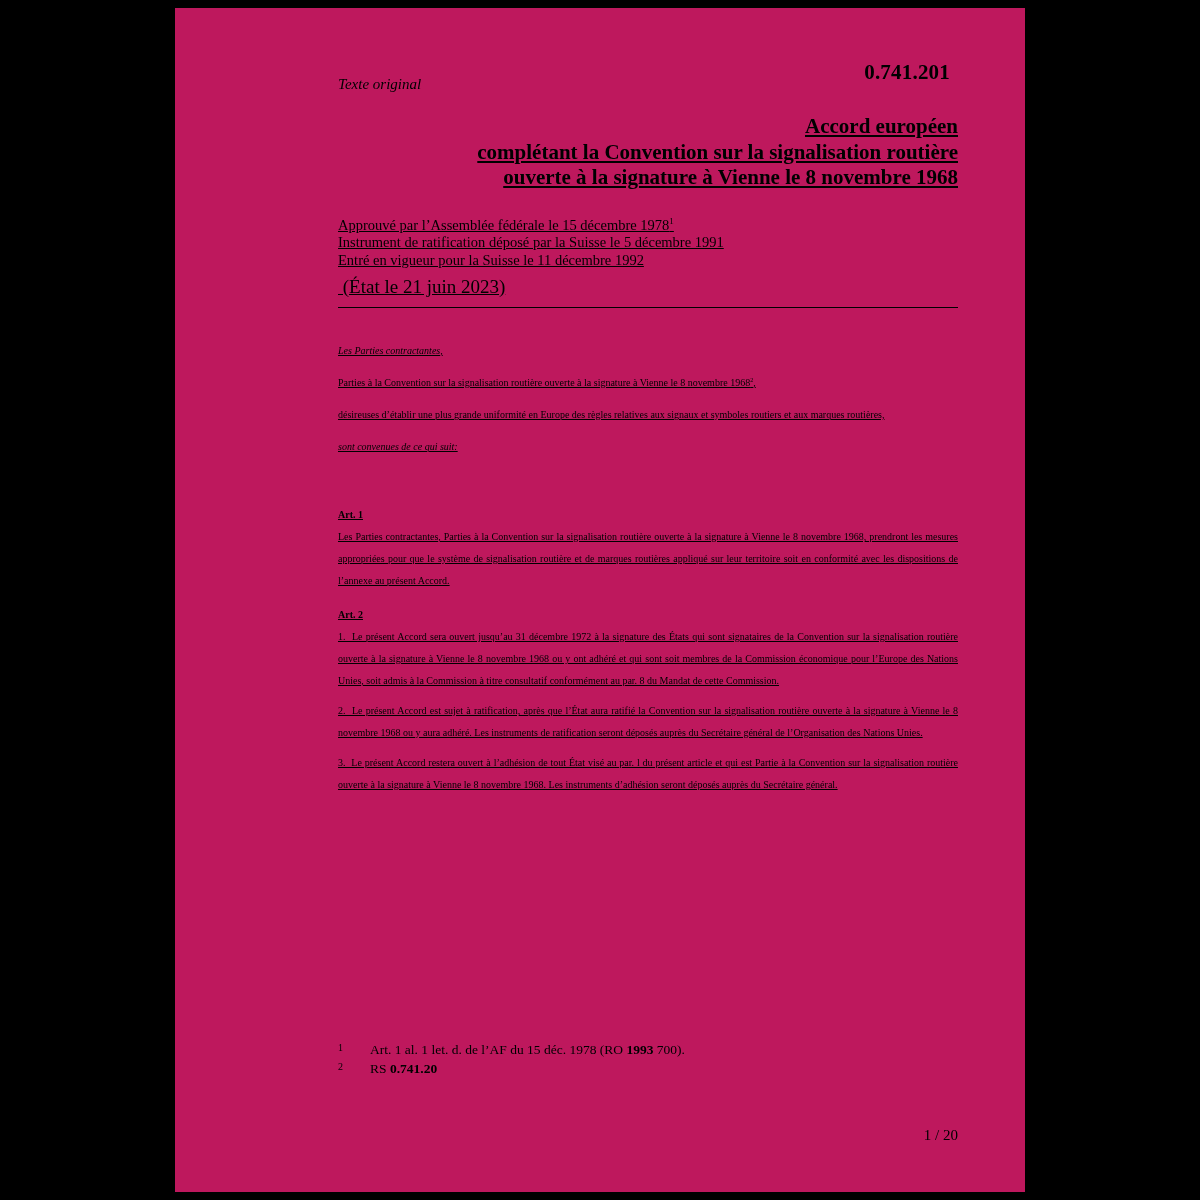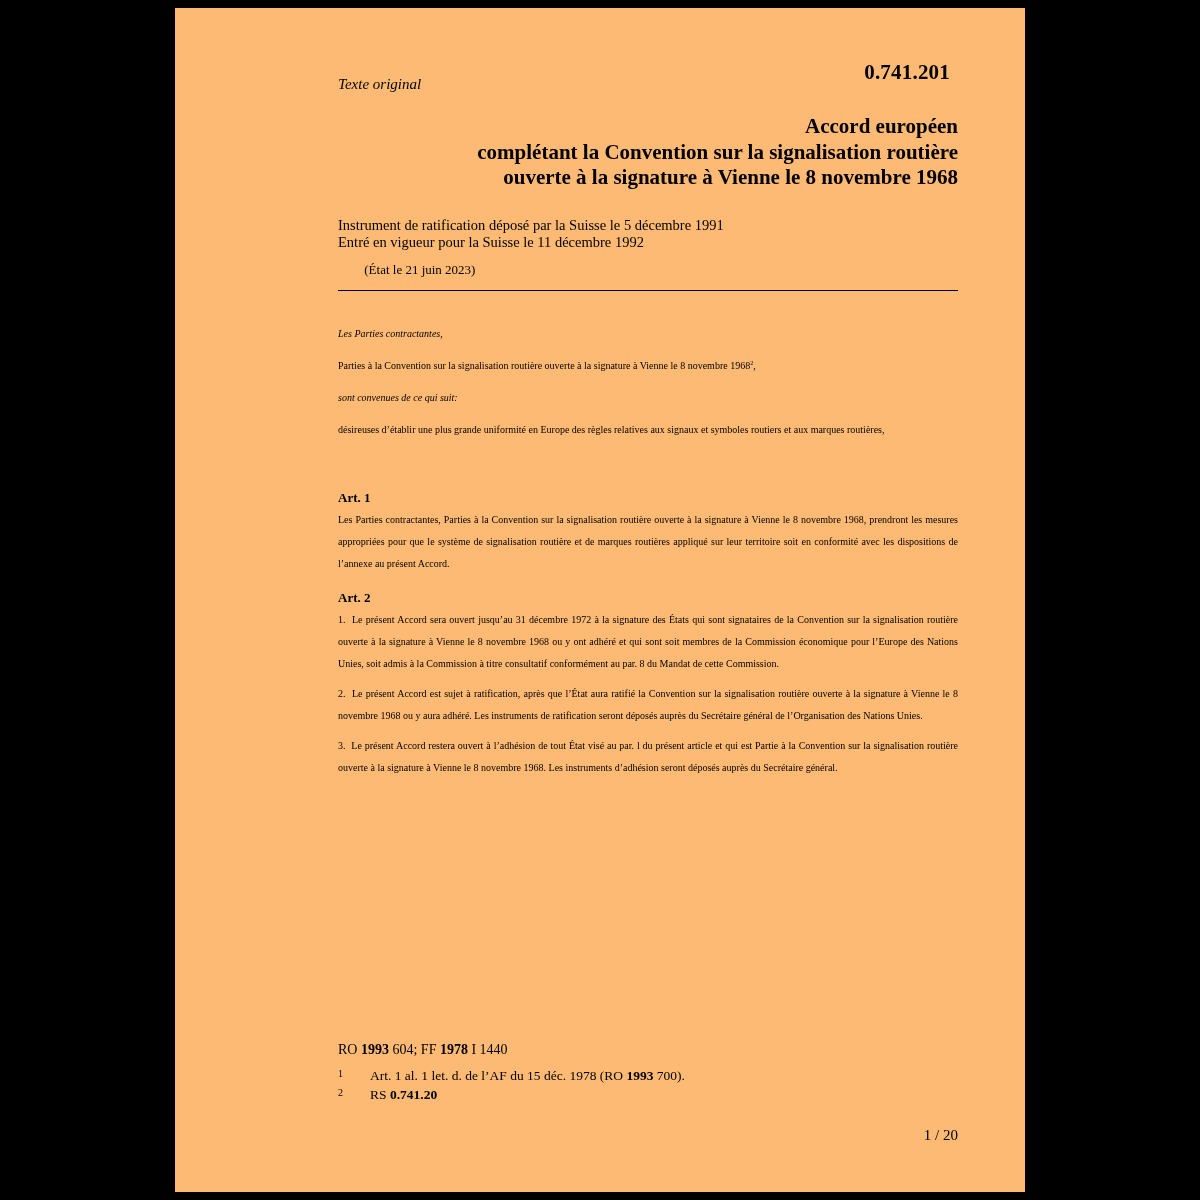--- a/index.html
+++ b/index.html
@@ -6,49 +6,50 @@
   html, body { width: 1200px; height: 1200px; overflow: hidden; }
   body {
     background: #000;
     color: #000;
     font-family: "Liberation Serif", "DejaVu Serif", serif;
   }
   .page {
     position: absolute;
     left: 175px; top: 8px;
     width: 850px; height: 1184px;
-    background: #fdba74;
+    background: #be185d;
     padding: 52px 67px 4px 163px;
     overflow: hidden;
+    text-decoration: underline;
   }
   .head-row { position: relative; height: 44px; }
   .doc-code {
     position: absolute; top: 0; right: 8px;
     font-size: 21px; font-weight: bold; letter-spacing: .2px;
   }
   .texte-original {
     position: absolute; top: 16px; left: 0;
     font-style: italic; font-size: 15px;
   }
   .title {
     margin-top: 10px;
     font-size: 21px; line-height: 25.5px; font-weight: bold; text-align: right;
   }
   .meta { margin-top: 26px; font-size: 14.5px; line-height: 17.5px; }
-  .etat { margin-top: 8px; font-size: 13px; line-height: 20px; margin-left: 23px; }
+  .etat { margin-top: 8px; font-size: 19px; line-height: 20px; }
   .rule { margin-top: 10px; border: 0; border-top: 1.5px solid #000; height: 0; }
   .preamble { margin-top: 32px; }
   .body-p {
     font-size: 10px; line-height: 22px;
     text-align: justify;
     margin-bottom: 10px;
     hyphens: auto; -webkit-hyphens: auto;
   }
   .italic { font-style: italic; }
-  .article h2 { font-size: 13px; line-height: 22px; font-weight: bold; }
+  .article h2 { font-size: 10px; line-height: 22px; font-weight: bold; }
   .article-1 h2 { margin-top: 46px; }
   .article-2 h2 { margin-top: 12px; }
   .article .body-p { margin-bottom: 8px; }
   sup { font-size: .62em; vertical-align: super; line-height: 0; }
   b { font-weight: bold; }
   .footnotes { position: absolute; left: 163px; top: 1032px; width: 620px; }
   .ro-line { font-size: 14px; line-height: 20px; margin-bottom: 6px; }
   .fn { display: flex; font-size: 13.5px; line-height: 19px; }
   .fn-marker { flex: 0 0 32px; width: 32px; font-size: 10px; transform: translateY(-2px); }
   .fn-text { flex: 1; }
@@ -60,49 +61,49 @@
 <div class="page">
 
   <div class="head-row">
     <span class="texte-original">Texte original</span>
     <span class="doc-code">0.741.201</span>
   </div>
 
   <h1 class="title"><span>Accord européen</span><br><span>complétant la Convention sur la signalisation routière</span><br><span>ouverte à la signature à Vienne le 8 novembre 1968</span></h1>
 
   <div class="meta">
+    <div><span>Approuvé par l’Assemblée fédérale le 15 décembre 1978</span><sup>1</sup></div>
     <div>Instrument de ratification déposé par la Suisse le 5 décembre 1991</div>
     <div>Entré en vigueur pour la Suisse le 11 décembre 1992</div>
   </div>
 
   <div class="etat">&nbsp;(État le 21 juin 2023)</div>
 
   <hr class="rule">
 
   <div class="preamble">
     <p class="body-p italic">Les Parties contractantes,</p>
     <p class="body-p"><span>Parties à la Convention sur la signalisation routière ouverte à la signature à Vienne le 8 novembre 1968</span><sup>2</sup><span>,</span></p>
+    <p class="body-p">désireuses d’établir une plus grande uniformité en Europe des règles relatives aux signaux et symboles routiers et aux marques routières,</p>
     <p class="body-p italic">sont convenues de ce qui suit:</p>
-    <p class="body-p">désireuses d’établir une plus grande uniformité en Europe des règles relatives aux signaux et symboles routiers et aux marques routières,</p>
   </div>
 
   <section class="article article-1">
     <h2>Art. 1</h2>
     <p class="body-p">Les Parties contractantes, Parties à la Convention sur la signalisation routière ouverte à la signature à Vienne le 8 novembre 1968, prendront les mesures appropriées pour que le système de signalisation routière et de marques routières appliqué sur leur territoire soit en conformité avec les dispositions de l’annexe au présent Accord.</p>
   </section>
 
   <section class="article article-2">
     <h2>Art. 2</h2>
     <p class="body-p">1.&nbsp; Le présent Accord sera ouvert jusqu’au 31 décembre 1972 à la signature des États qui sont signataires de la Convention sur la signalisation routière ouverte à la signature à Vienne le 8 novembre 1968 ou y ont adhéré et qui sont soit membres de la Commission économique pour l’Europe des Nations Unies, soit admis à la Commission à titre consultatif conformément au par. 8 du Mandat de cette Commission.</p>
     <p class="body-p">2.&nbsp; Le présent Accord est sujet à ratification, après que l’État aura ratifié la Convention sur la signalisation routière ouverte à la signature à Vienne le 8 novembre 1968 ou y aura adhéré. Les instruments de ratification seront déposés auprès du Secrétaire général de l’Organisation des Nations Unies.</p>
     <p class="body-p">3.&nbsp; Le présent Accord restera ouvert à l’adhésion de tout État visé au par. l du présent article et qui est Partie à la Convention sur la signalisation routière ouverte à la signature à Vienne le 8 novembre 1968. Les instruments d’adhésion seront déposés auprès du Secrétaire général.</p>
   </section>
 
   <div class="footnotes">
-    <div class="ro-line"><span>RO </span><b>1993</b><span> 604; FF </span><b>1978</b><span> I 1440</span></div>
     <div class="fn">
       <span class="fn-marker">1</span>
       <span class="fn-text"><span>Art. 1 al. 1 let. d. de l’AF du 15 déc. 1978 (RO </span><b>1993</b><span> 700).</span></span>
     </div>
     <div class="fn">
       <span class="fn-marker">2</span>
       <span class="fn-text"><span>RS </span><b>0.741.20</b></span>
     </div>
   </div>
 

